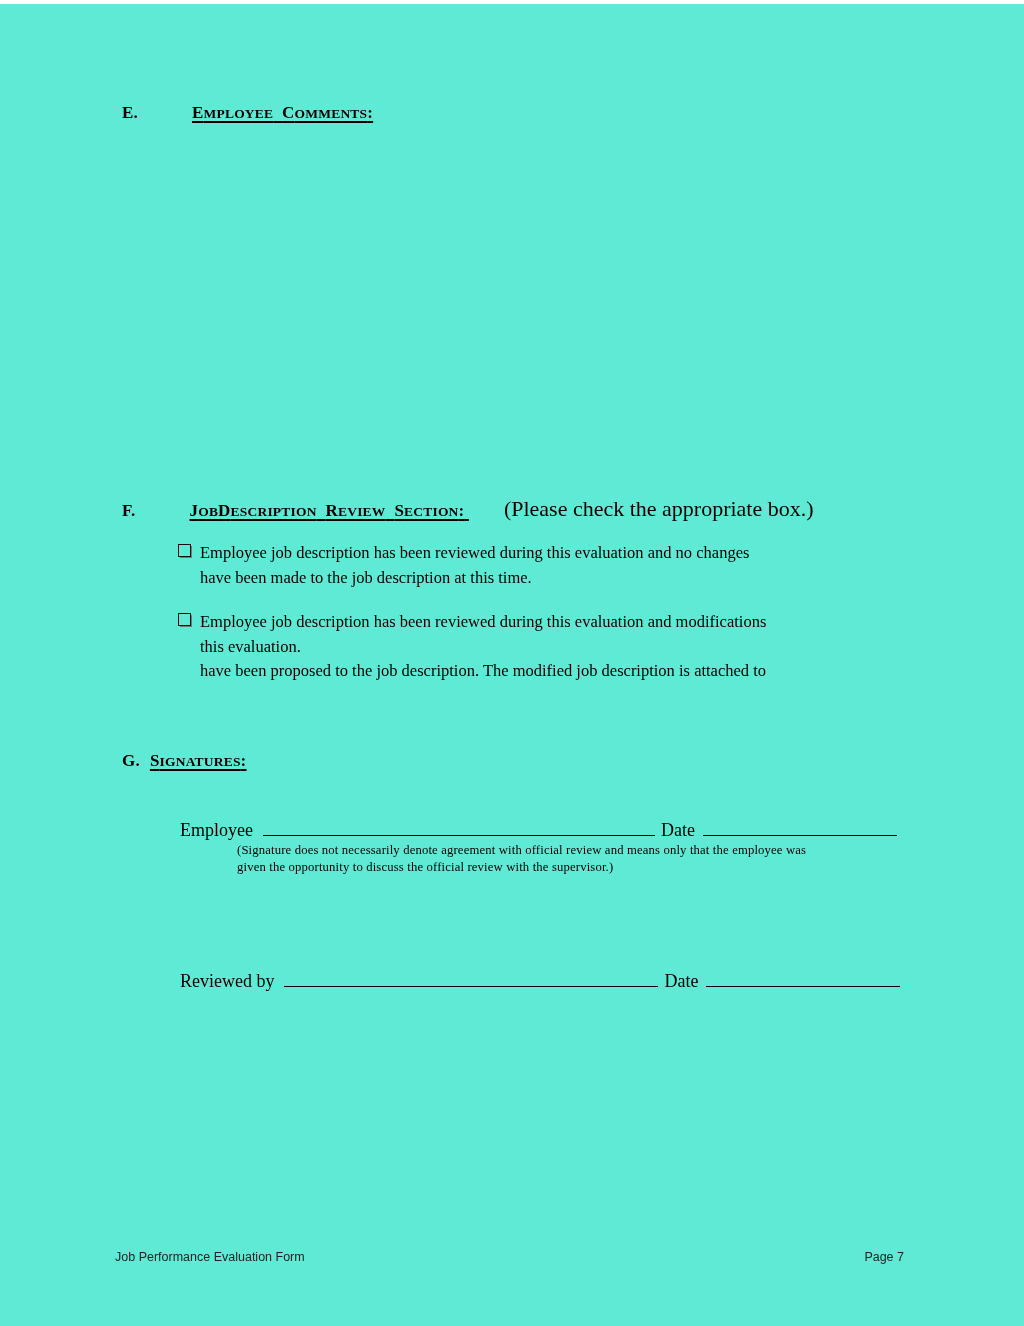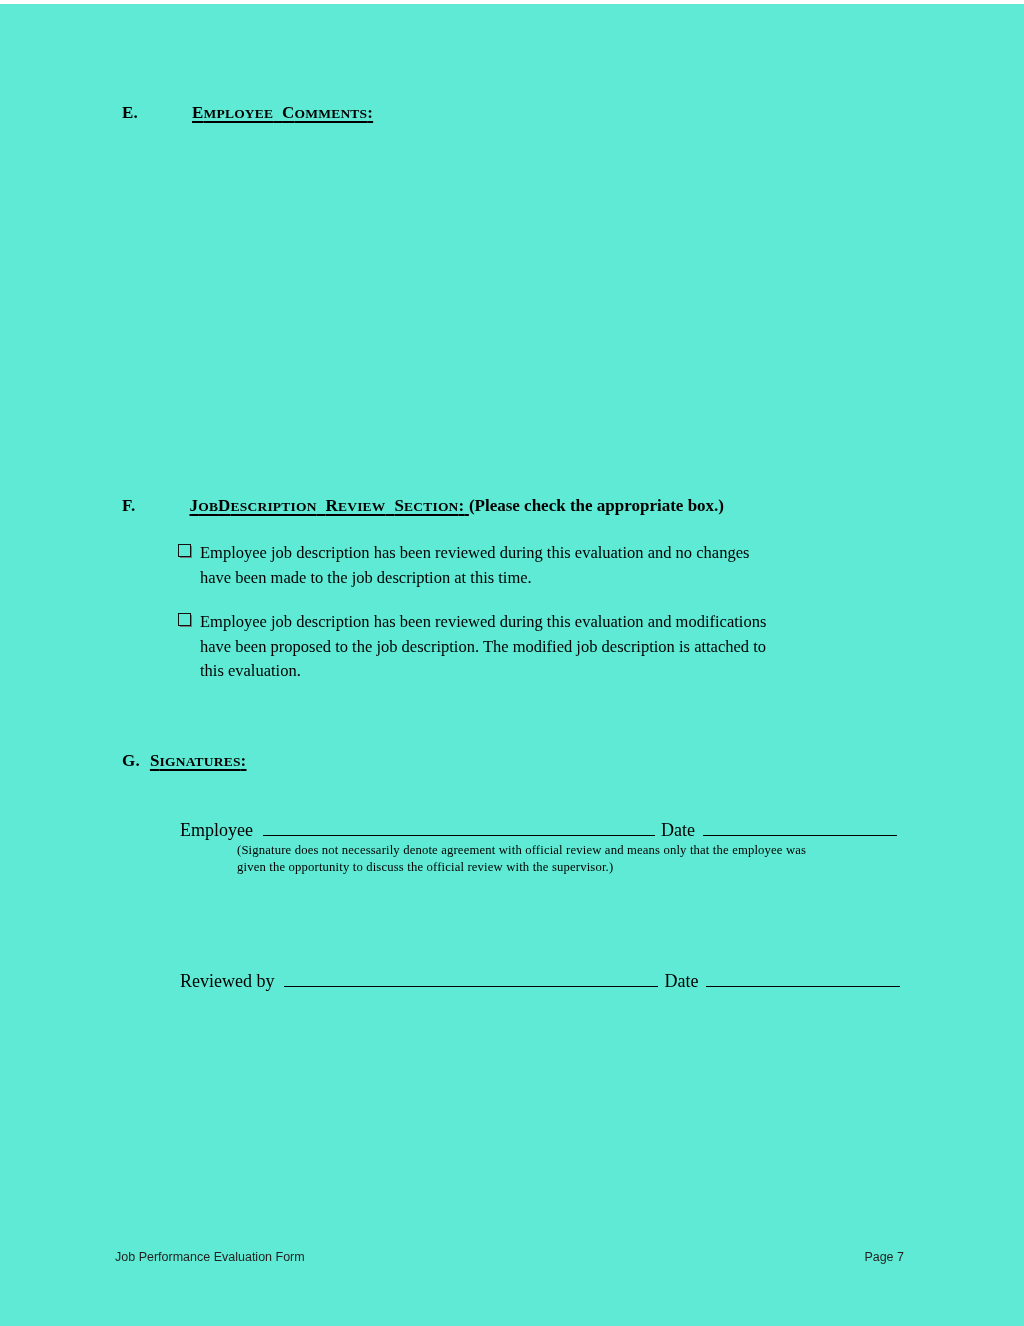--- a/index.html
+++ b/index.html
@@ -53,24 +53,25 @@
   .sc {
     text-transform: uppercase;
   }
   .sc .cap {
     font-size: 17px;
   }
   .sc .sm {
     font-size: 13.5px;
   }
   .head-note {
-    font-weight: bold;
-    font-size: 17px;
+    font-weight: normal;
+    font-size: 22px;
     text-decoration: none;
     letter-spacing: 0;
+    margin-left: 35px;
   }
 
   
   #employee-comments-area {
     position: absolute;
     left: 122px;
     top: 130px;
     width: 784px;
     height: 350px;
   }
@@ -177,22 +178,22 @@
     </span><span class="head-note">(Please check the appropriate box.)</span>
   </div>
 
   <div class="checkbox-item" style="top:537px;">
     <span class="box"></span><span class="cb-first-line" style="display:inline;">Employee job description has been reviewed during this evaluation and no changes</span>
     <span class="cb-hang">have been made to the job description  at this time.</span>
   </div>
 
   <div class="checkbox-item" style="top:606px;">
     <span class="box"></span><span class="cb-first-line" style="display:inline;">Employee job description has been reviewed during this evaluation and modifications</span>
+    <span class="cb-hang">this evaluation.</span>
     <span class="cb-hang">have been proposed to the job description.  The modified job description is attached to</span>
-    <span class="cb-hang">this evaluation.</span>
   </div>
 
   <div class="section-head" style="left:122px; top:747px;">
     <span class="underlined">
       <span class="letter">G.</span><span class="gap-narrow"></span><span class="sc"><span class="cap">S</span><span class="sm">IGNATURES</span><span class="cap">:</span></span>
     </span>
   </div>
 
   <div class="sig-row" style="top:815px;">
     <span class="sig-label">Employee</span><span class="rule" style="width:392px; margin-left:10px;"></span><span class="date-label">Date</span><span class="rule" style="width:194px; margin-left:8px;"></span>

